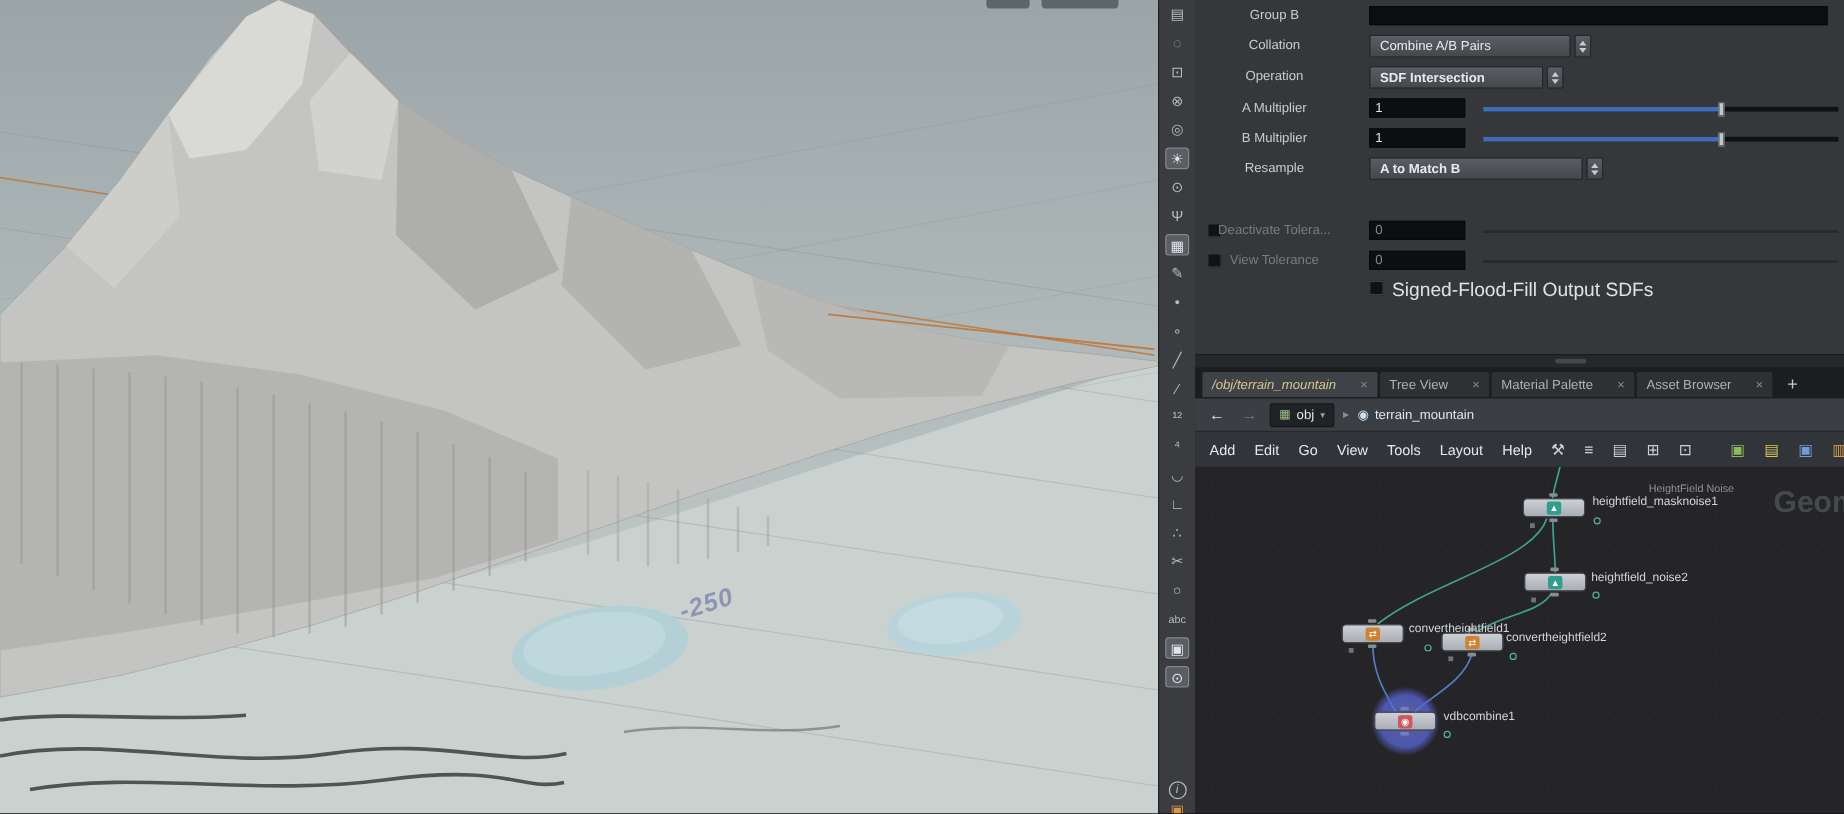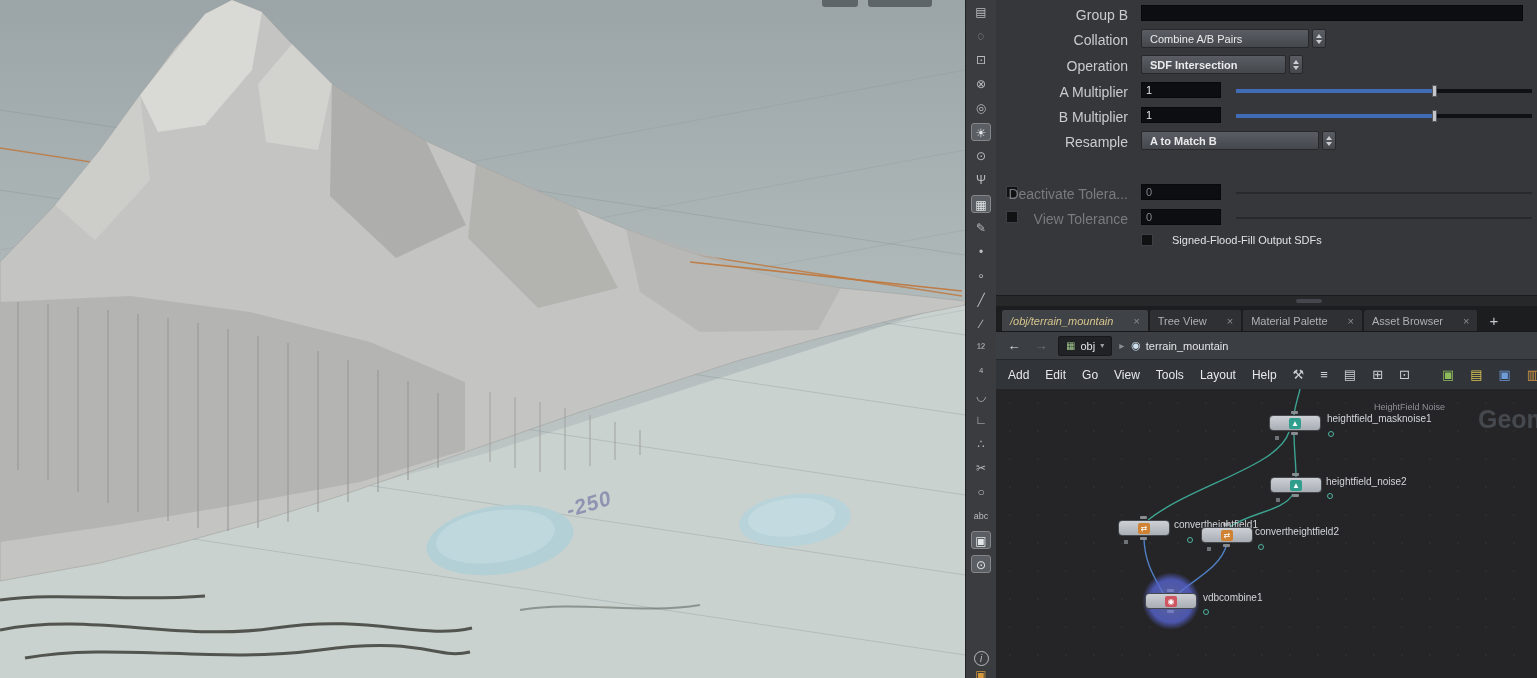--- a/index.html
+++ b/index.html
@@ -23,41 +23,41 @@
   .ticon.circ{width:15px;height:15px;line-height:13px;border:1px solid #b9bcbf;border-radius:50%;
     font-size:10px;font-style:italic;position:absolute;bottom:12px;}
   .ticon.orange{color:#d69a3c;position:absolute;bottom:-6px;}
 
   
   .rp{position:absolute;left:996px;top:0;width:541px;height:678px;background:#323437;}
 
   
   .params{position:absolute;left:0;top:0;width:541px;height:295px;background:#35373a;overflow:hidden;}
   .prow{position:absolute;left:0;width:100%;height:22px;}
-  .plabel{position:absolute;left:0;top:3px;width:132px;text-align:right;font-size:14px;color:#c9ccd0;white-space:nowrap;}
+  .plabel{position:absolute;left:0;top:3px;width:132px;text-align:center;font-size:11px;color:#c9ccd0;white-space:nowrap;}
   .plabel.dis{color:#787b7f;}
   .tinput{position:absolute;top:1px;height:16px;background:#0c0e11;border:1px solid #07090b;
     color:#e3e6ea;font-size:11px;padding:0 4px;outline:none;}
   .tinput.dim{color:#82868c;}
   .dd{position:absolute;top:0;height:19px;display:flex;align-items:center;
     background:linear-gradient(#5a5d63,#44474c);border:1px solid #26282b;border-radius:2px;
     color:#e8eaec;font-size:11px;padding:0 8px;}
   .dd.b{font-weight:bold;}
   .spin{position:absolute;top:0;width:14px;height:19px;display:flex;flex-direction:column;
     justify-content:center;align-items:center;gap:2px;background:linear-gradient(#5a5d63,#44474c);
     border:1px solid #26282b;border-radius:2px;}
   .spin i{width:0;height:0;border-left:3px solid transparent;border-right:3px solid transparent;}
   .spin i.up{border-bottom:4px solid #c9ccd0;}
   .spin i.dn{border-top:4px solid #c9ccd0;}
   .slider{position:absolute;left:240px;right:5px;top:8px;height:4px;background:#0e1217;}
   .sfill{position:absolute;left:0;top:0;height:100%;width:67%;background:#3f6cb4;}
   .shandle{position:absolute;top:-4px;left:calc(67% - 2px);width:5px;height:12px;background:#c2c6ca;border:1px solid #55595e;}
   .dimtrack{position:absolute;left:240px;right:5px;top:9px;height:2px;background:#26292d;}
   .cbox{position:absolute;width:12px;height:12px;background:#101214;border:1px solid #3c3f43;top:3px;}
-  .cblabel{position:absolute;font-size:11px;color:#dfe2e6;top:3px;white-space:nowrap;margin-left:12px;}
+  .cblabel{position:absolute;font-size:16px;color:#dfe2e6;top:3px;white-space:nowrap;}
   .splitter{position:absolute;left:0;right:0;top:295px;height:11px;background:#26282a;border-top:1px solid #1a1b1d;}
   .splitter .grip{position:absolute;left:300px;top:3px;width:26px;height:4px;background:#44474b;border-radius:2px;}
 
   
   .tabs{position:absolute;left:0;top:306px;width:541px;height:25px;background:#1b1d1f;
     display:flex;align-items:flex-end;gap:2px;padding-left:6px;}
   .tab{height:21px;display:flex;align-items:center;gap:20px;padding:0 8px;background:#2e3033;
     color:#aeb1b4;font-size:11px;border-radius:2px 2px 0 0;white-space:nowrap;}
   .tab.active{background:#3f4246;color:#d6c58e;font-style:italic;}
   .tab .x{color:#8b8e91;font-size:11px;}

